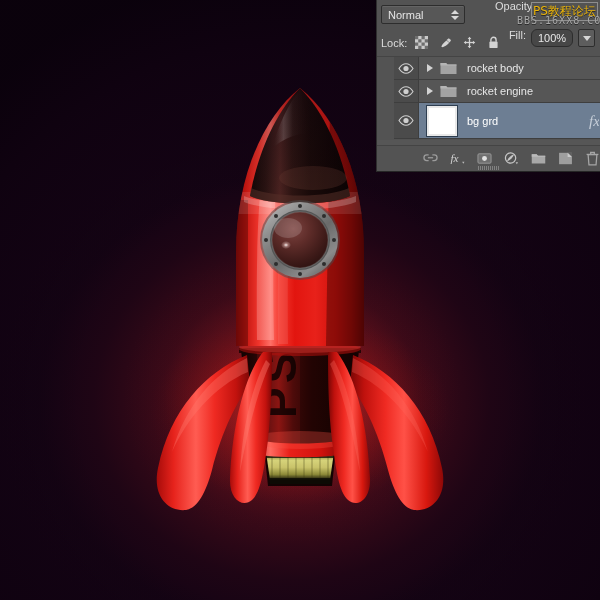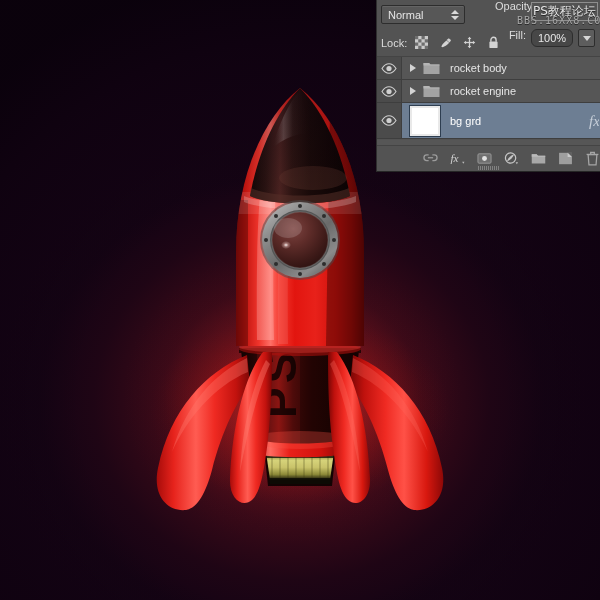--- a/index.html
+++ b/index.html
@@ -103,21 +103,21 @@
   
   .watermark {
     position: absolute; left: 118px; top: 1px;
     width: 106px; height: 27px;
     pointer-events: none;
   }
   .wm-cn {
     position: absolute; left: 36px; top: 1px;
     font-family: "DejaVu Sans", sans-serif;
     font-size: 12px;
-    color: #e5e5e5;
+    color: #eab308;
     letter-spacing: 0px;
     border: 1px solid #8e8e8e;
     padding: 0 1px;
     white-space: nowrap;
     text-shadow: 0 1px 0 rgba(0,0,0,0.55);
   }
   .wm-url {
     position: absolute; left: 22px; top: 14px;
     font-family: "DejaVu Sans Mono", monospace;
     font-size: 10px;
@@ -169,20 +169,21 @@
   }
 
   
   .layer-list { position: absolute; left: 0; top: 57px; width: 224px; }
   .layer-row {
     position: relative;
     height: 23px;
     display: flex; align-items: center;
     border-bottom: 1px solid #3e3e3e;
     background: #565656;
+    margin-left: 17px;
   }
   .layer-row.tall { height: 36px; }
   .layer-row.selected { background: #6d7e93; }
   .eye-cell {
     width: 25px; height: 100%;
     display: flex; align-items: center; justify-content: center;
     border-right: 1px solid #3e3e3e;
     background: #4b4b4b;
   }
   .layer-row.selected .eye-cell { background: #4b4b4b; }

